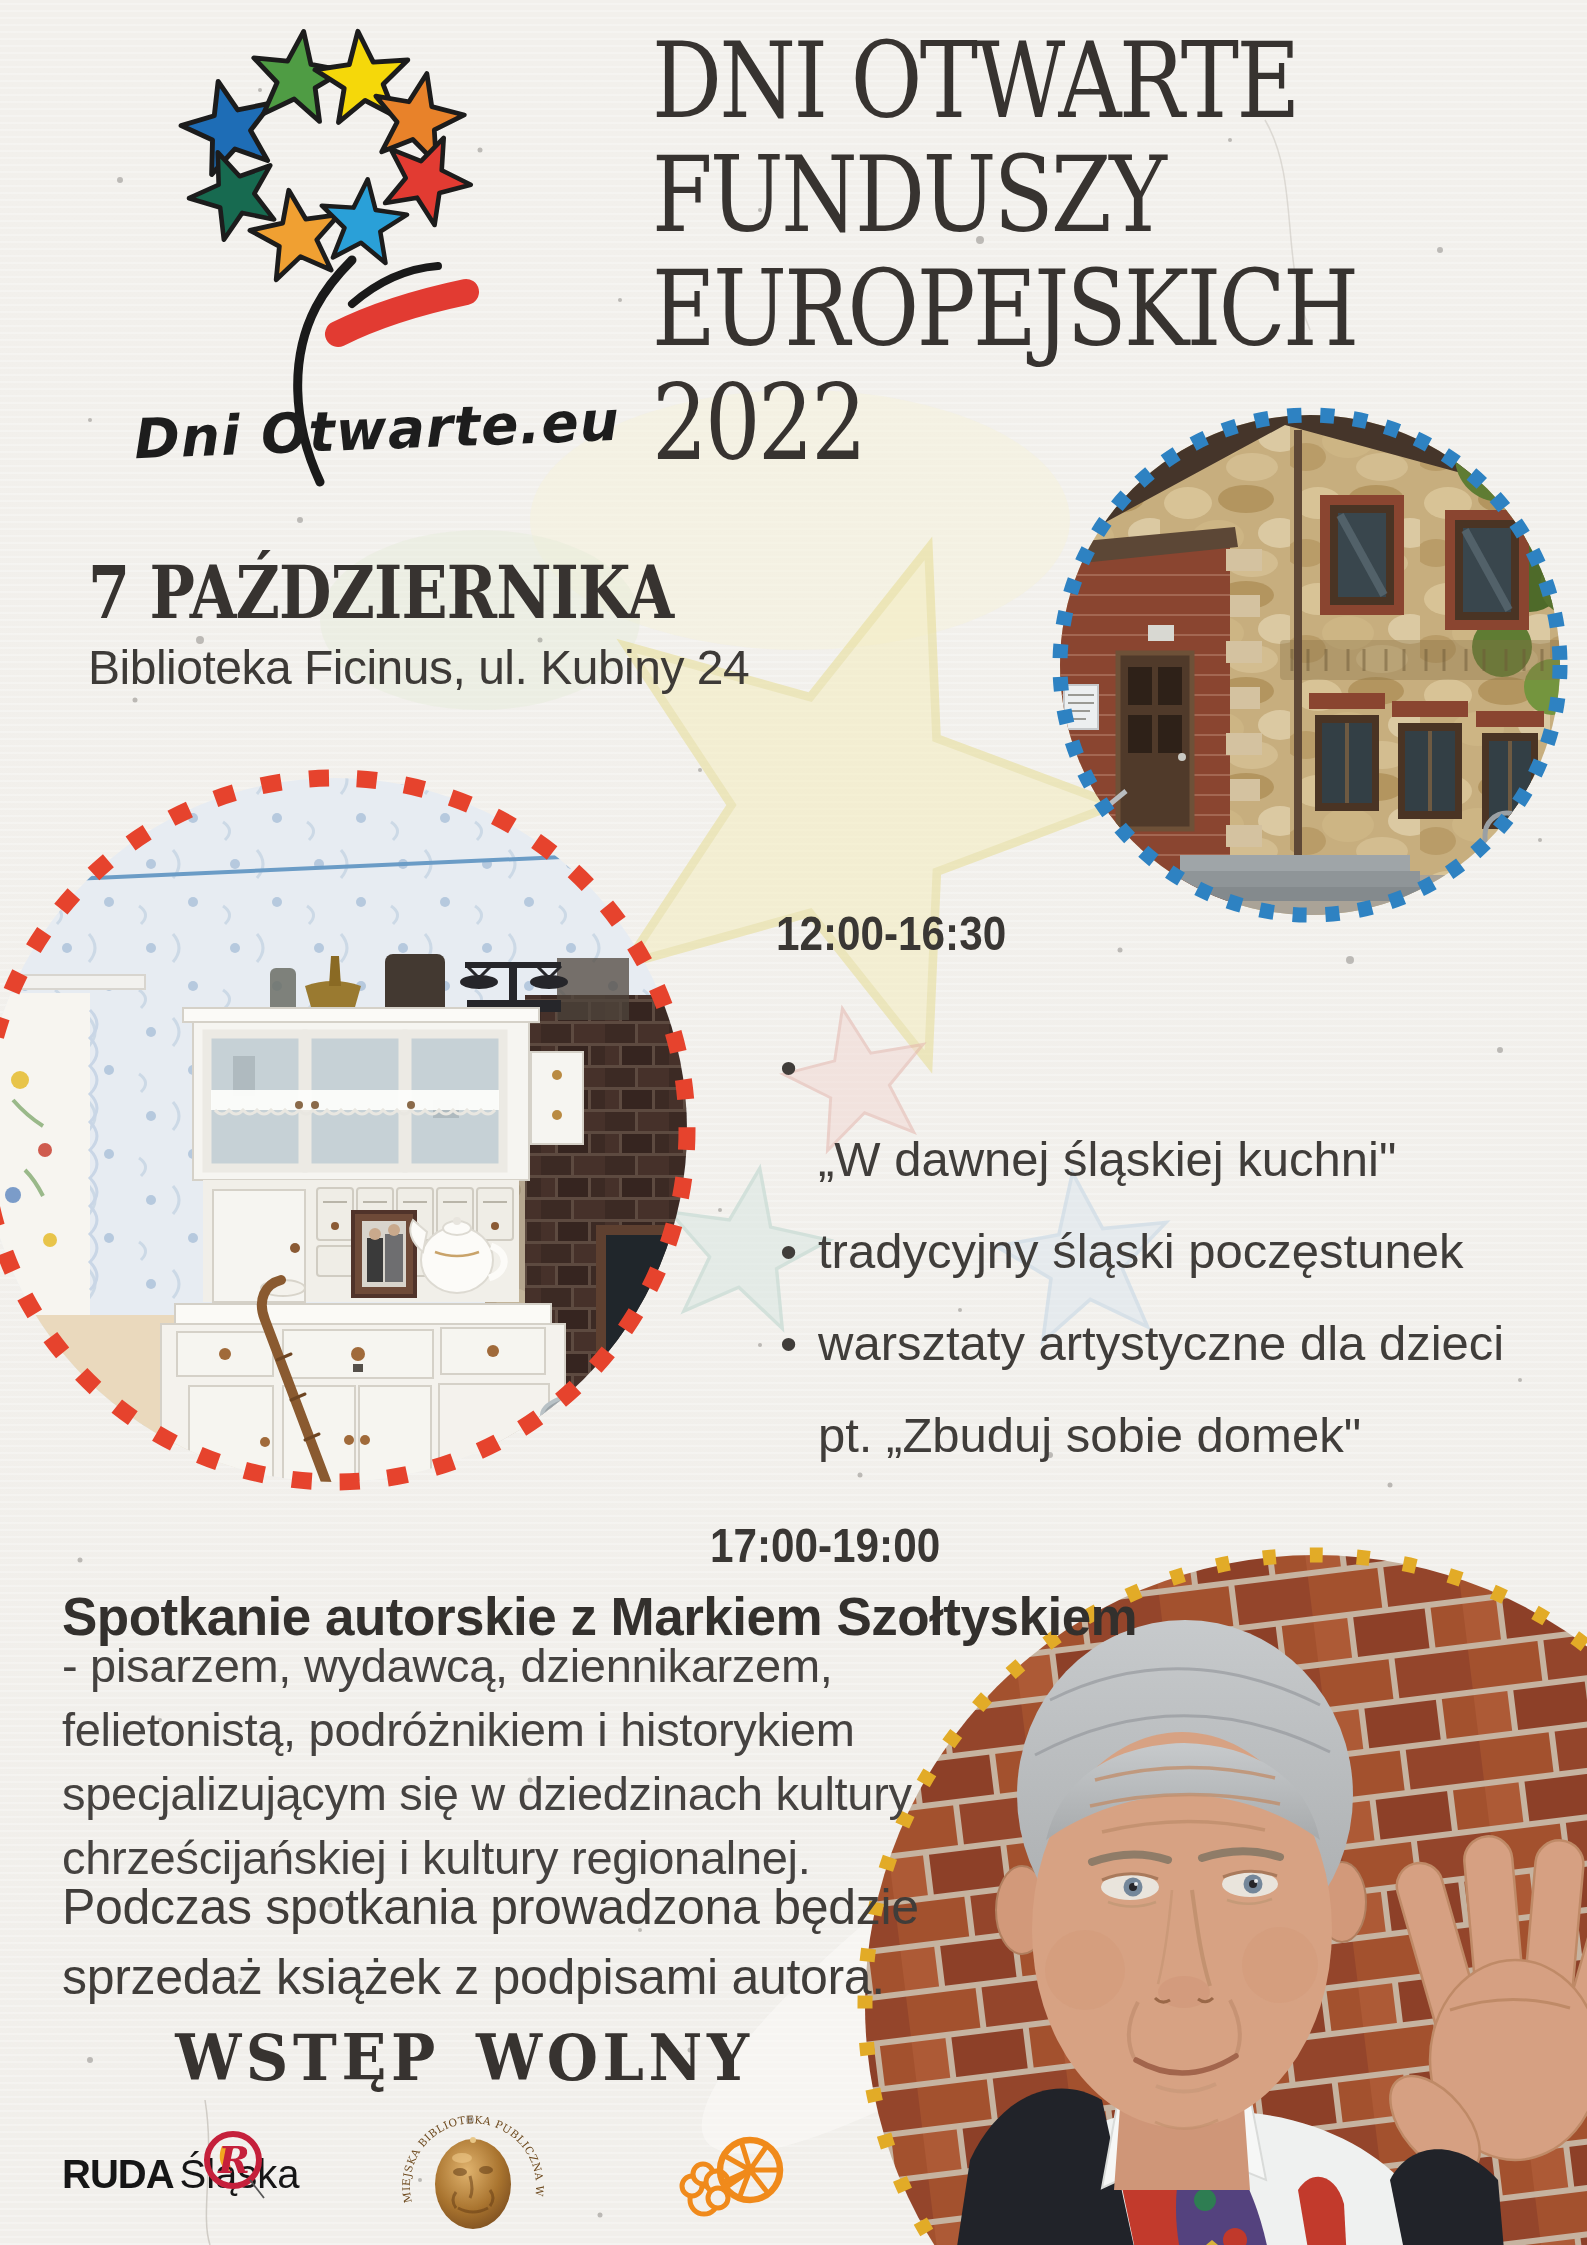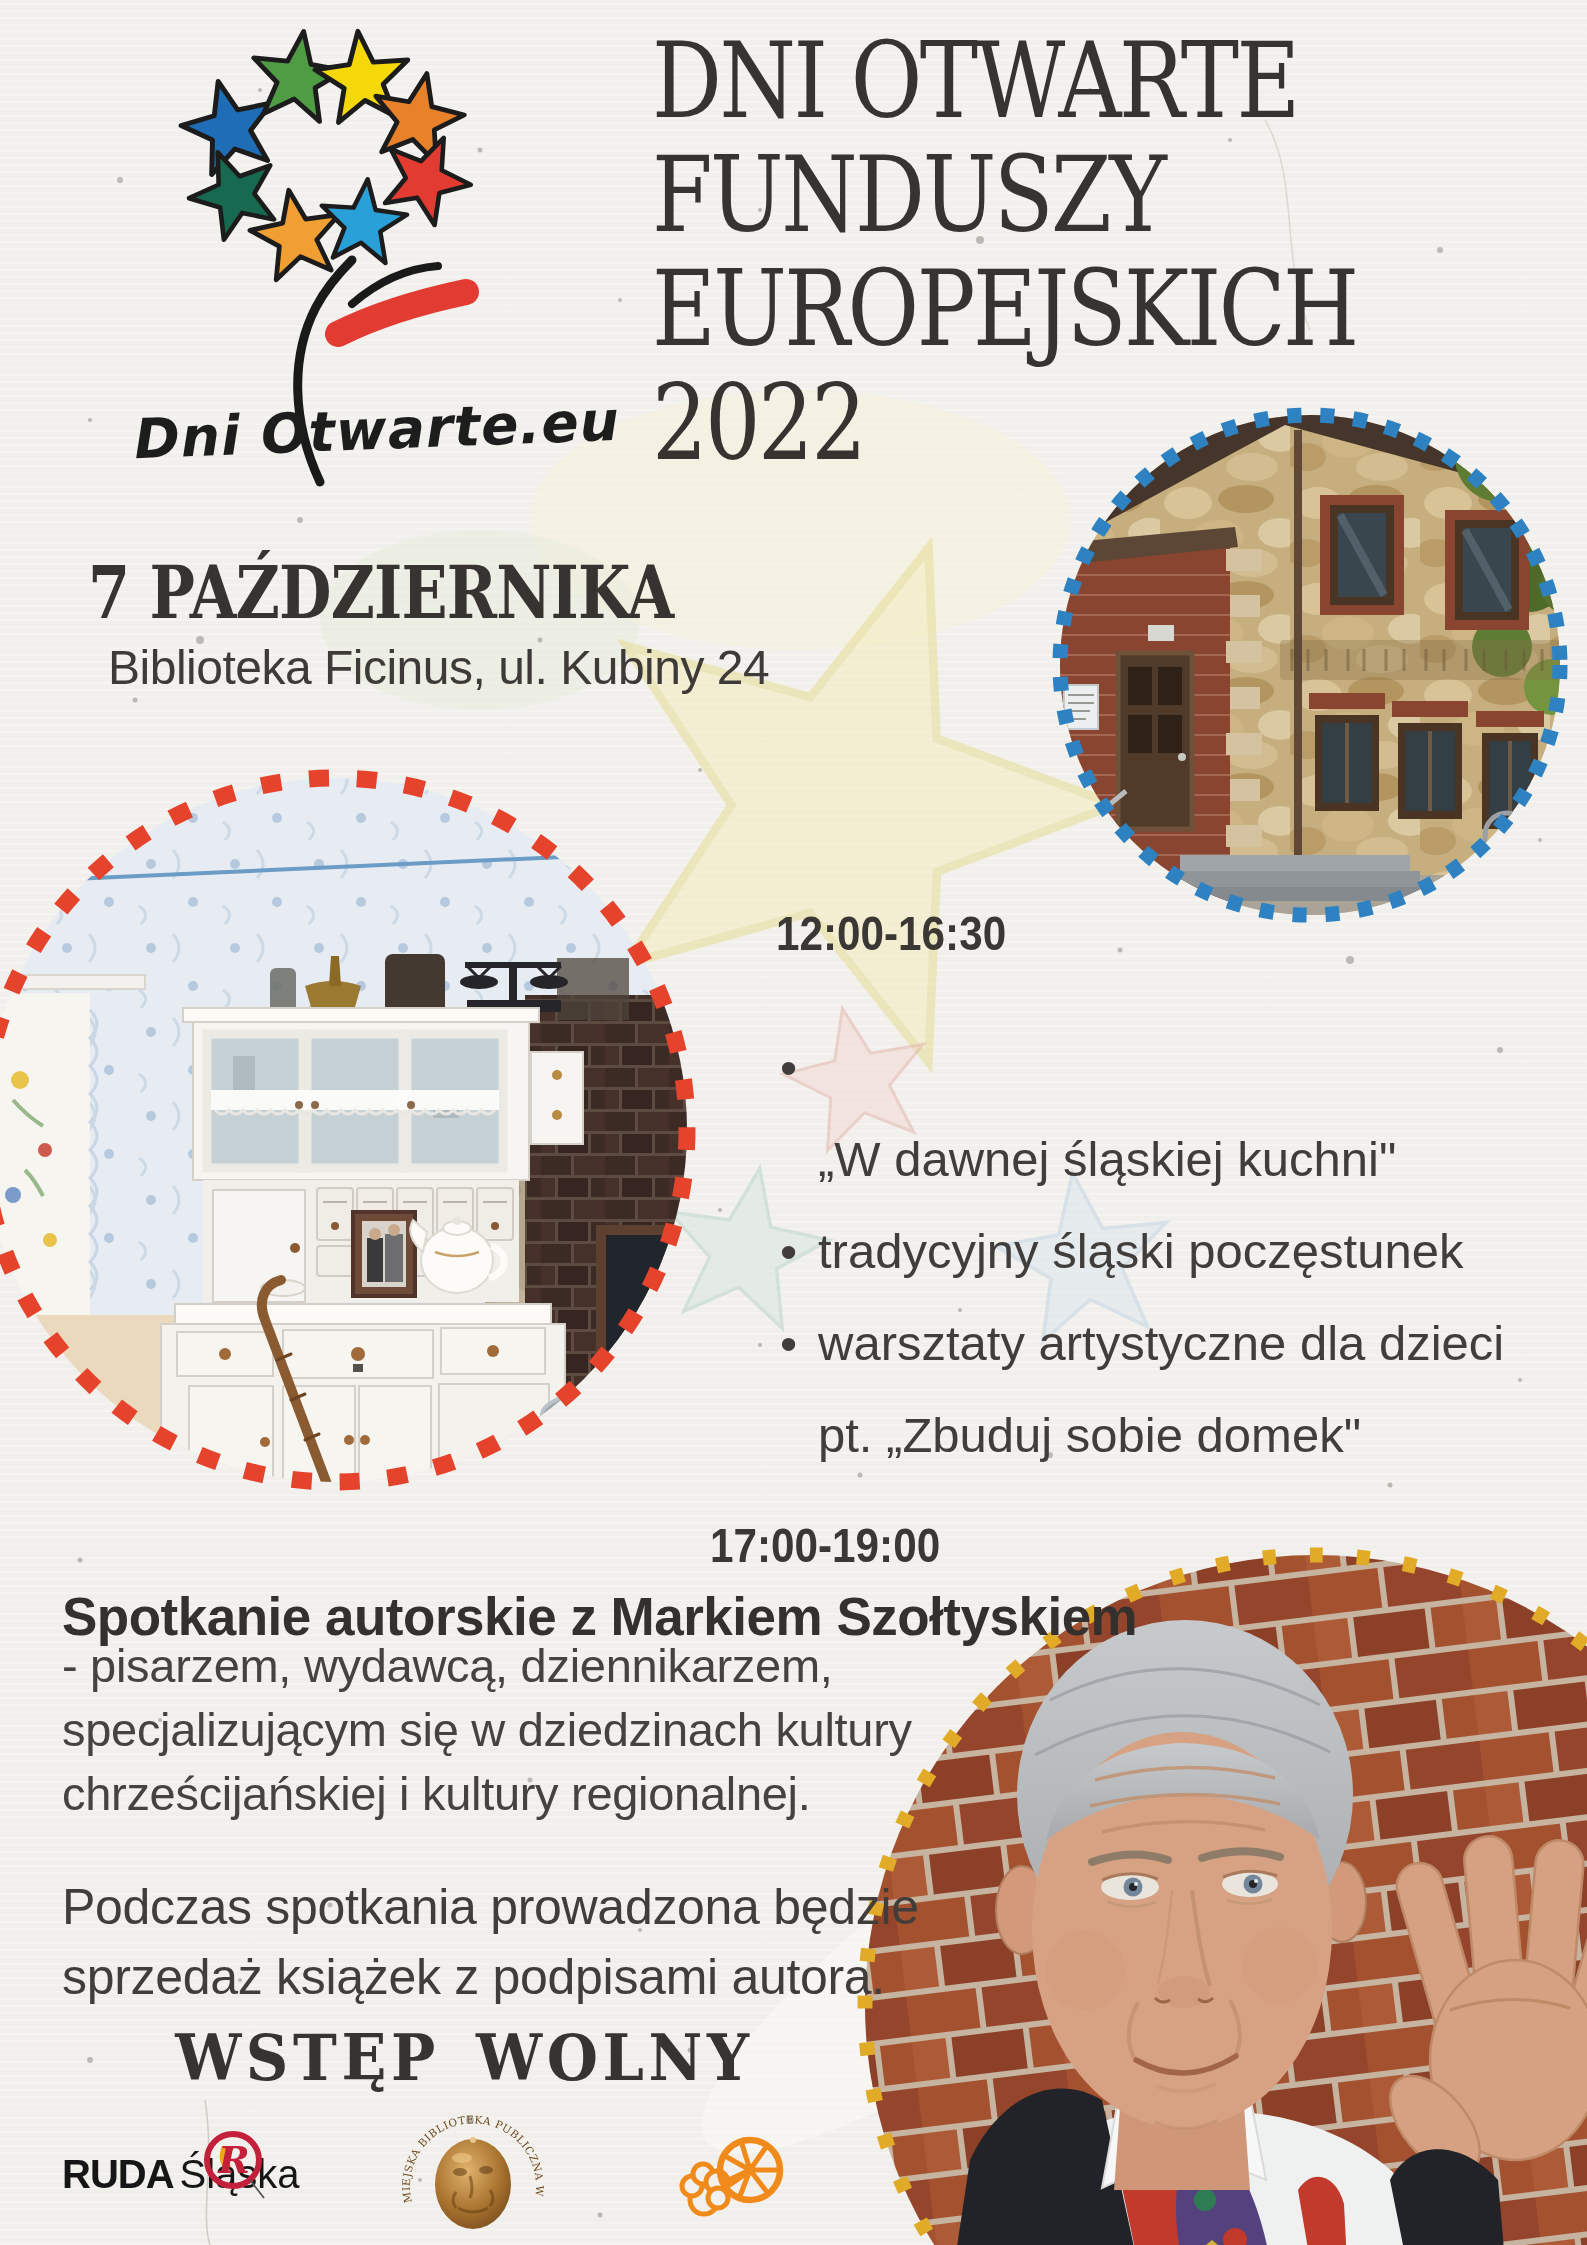--- a/index.html
+++ b/index.html
@@ -15,21 +15,21 @@
   .bgart{left:0;top:0;z-index:0;}
   .photo{z-index:1;}
   .txt{z-index:2;}
   .handwrite{left:134px;top:398px;font:700 italic 55px "DejaVu Sans",sans-serif;color:#1d1d1d;
     transform:rotate(-2.2deg);letter-spacing:1px;}
   .title{left:652px;top:24px;font-family:"DejaVu Serif",serif;font-weight:400;color:#373330;
     font-size:104px;letter-spacing:-3px;}
   .title .tline{height:114px;line-height:114px;}
   .date{left:88px;top:548px;font-family:"DejaVu Serif",serif;font-weight:700;color:#373330;
     font-size:72px;line-height:90px;letter-spacing:-1px;}
-  .venue{left:88px;top:640px;font-size:48px;color:#3d3a37;letter-spacing:-.5px;margin-left:20px;}
+  .venue{left:88px;top:640px;font-size:48px;color:#3d3a37;letter-spacing:-.5px;}
   .time{font-weight:700;font-size:48px;color:#3a3734;}
   .time1{left:776px;top:906px;}
   .time2{left:710px;top:1518px;}
   .bullets{left:776px;top:1021px;font-size:49px;color:#403d3a;}
   .bline{position:relative;height:92px;line-height:92px;padding-left:42px;white-space:nowrap;}
   .bline .dot{position:absolute;left:4px;top:0;font-size:49px;}
   .h2{left:62px;top:1586px;font-weight:700;font-size:53px;color:#33302d;letter-spacing:-.5px;}
   .desc{left:62px;top:1634px;font-size:47px;line-height:64px;color:#454240;letter-spacing:-.3px;}
   .note{left:62px;top:1872px;font-size:50px;line-height:70px;color:#403d3a;letter-spacing:-.3px;}
   .wstep{left:150px;top:2020px;width:600px;text-align:right;font-family:"DejaVu Serif",serif;
@@ -485,20 +485,21 @@
     <div class="bline"><span class="dot">•</span><span>warsztaty artystyczne dla dzieci</span></div>
     <div class="bline"><span>pt. „Zbuduj sobie domek"</span></div>
   </div>
 
   <div class="abs txt time time2"><span class="scx9">17:00-19:00</span></div>
 
   <div class="abs txt h2">Spotkanie autorskie z Markiem Szołtyskiem</div>
 
   <div class="abs txt desc">
     <div>- pisarzem, wydawcą, dziennikarzem,</div>
+    <div>felietonistą, podróżnikiem i historykiem</div>
     <div>specjalizującym się w dziedzinach kultury</div>
     <div>chrześcijańskiej i kultury regionalnej.</div>
   </div>
 
   <div class="abs txt note">
     <div>Podczas spotkania prowadzona będzie</div>
     <div>sprzedaż książek z podpisami autora.</div>
   </div>
 
   <div class="abs txt wstep"><span class="scxc">WSTĘP WOLNY</span></div>

